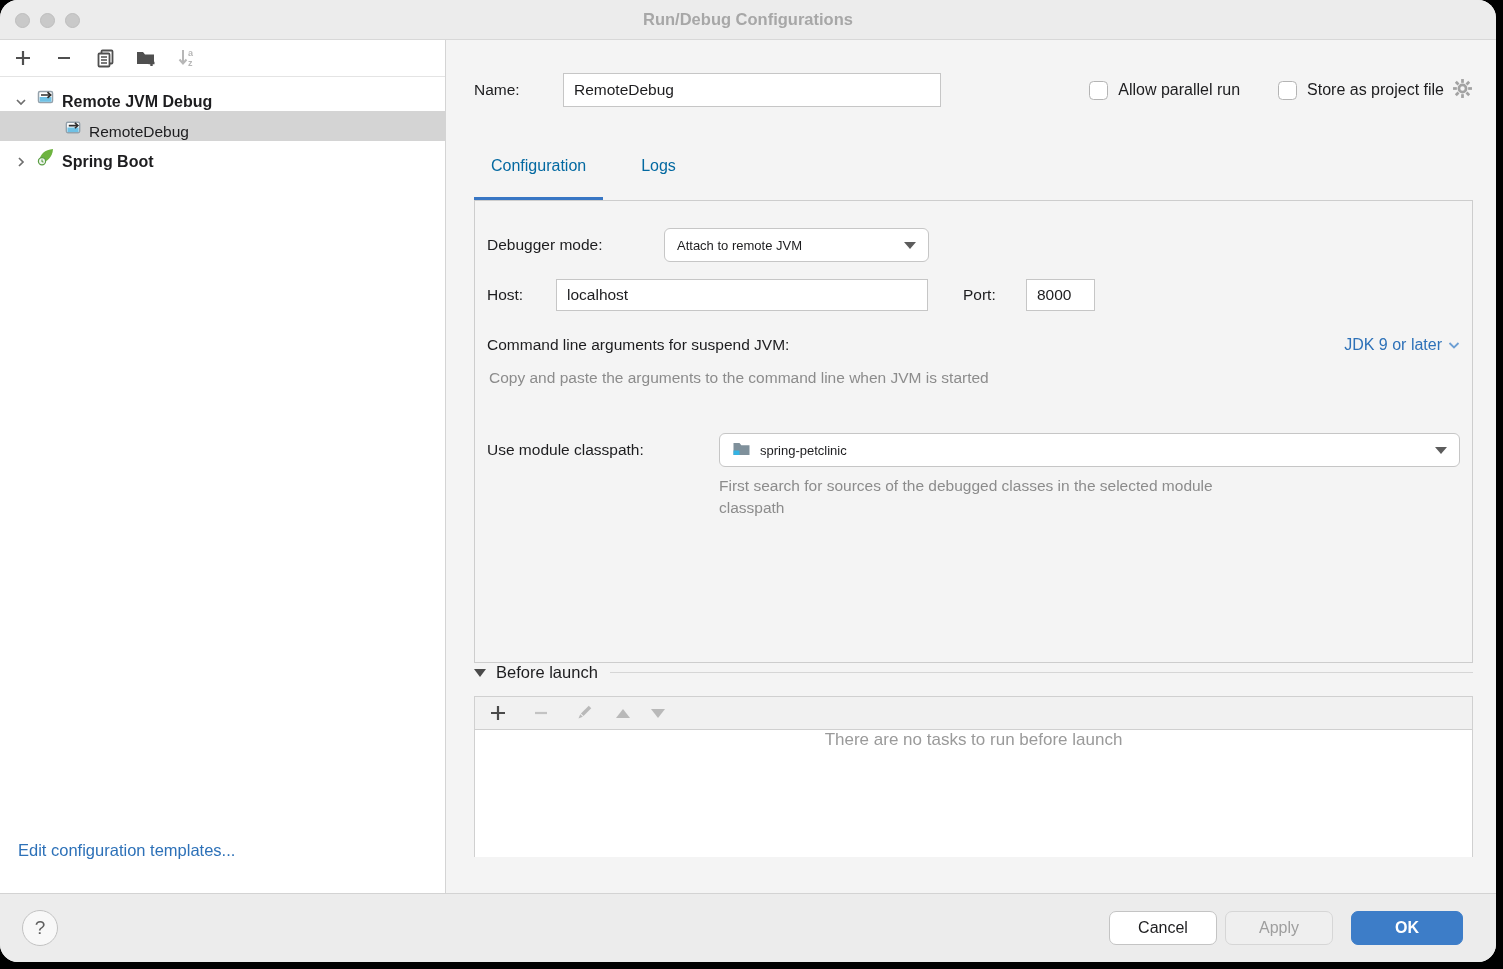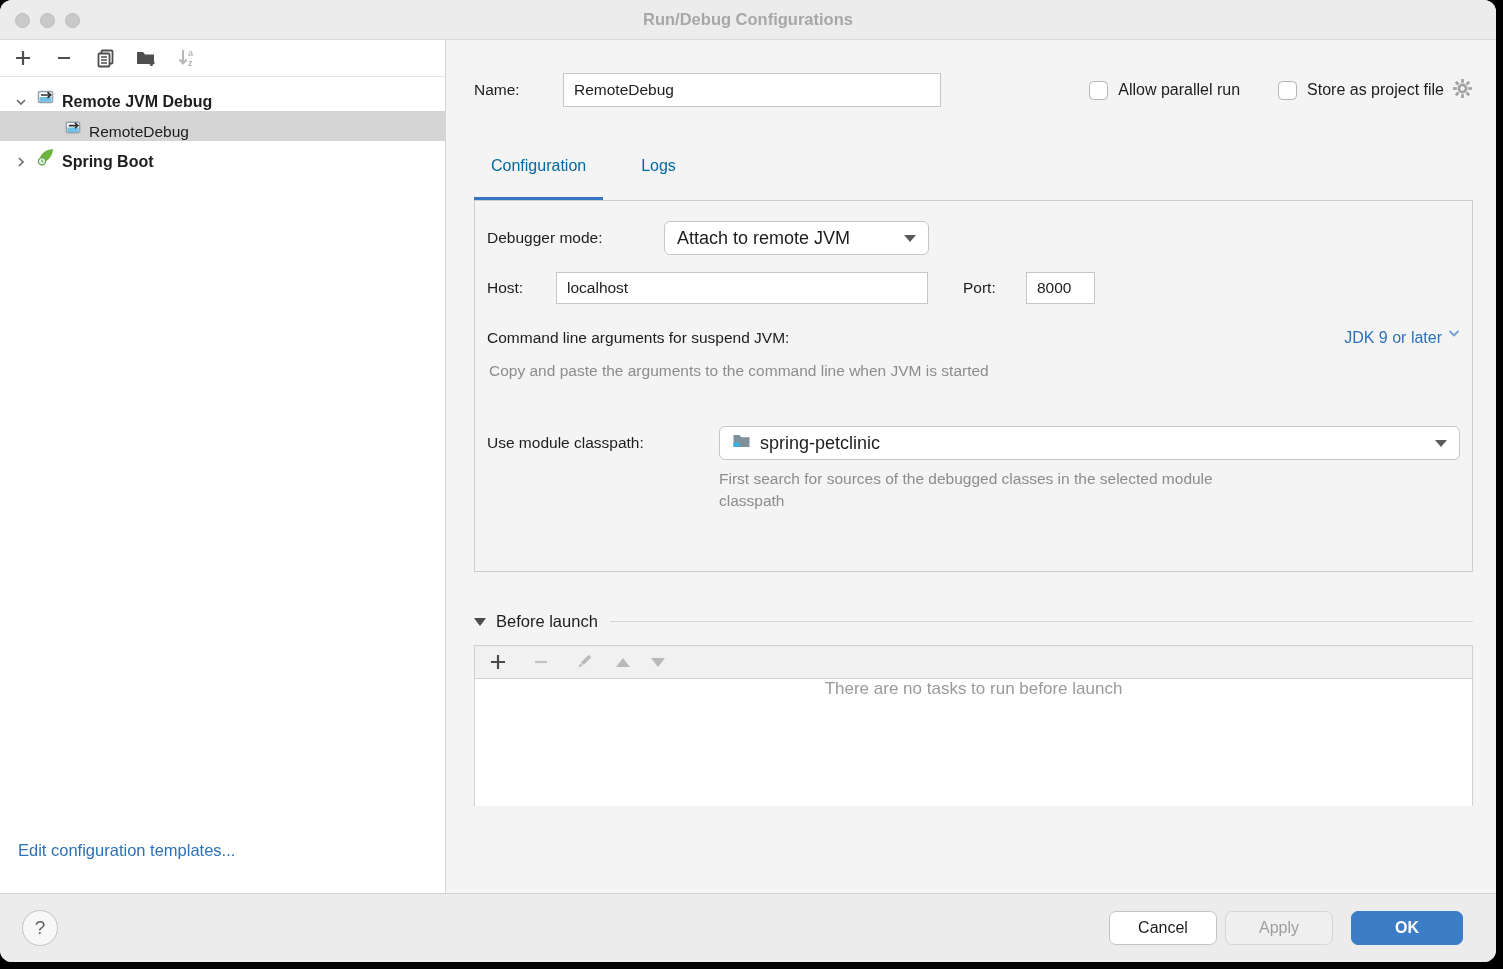--- a/index.html
+++ b/index.html
@@ -8,21 +8,21 @@
     background:#000;
     font-family:"Liberation Sans", sans-serif;
     color:#1d1d1f;
     overflow:hidden;
     position:relative;
   }
   .window {
     position:absolute; top:0; left:0;
     width:1496px; height:962px;
     background:#f4f4f4;
-    border-radius:12px;
+    border-radius:18px;
     overflow:hidden;
   }
   
   .titlebar {
     height:40px; background:#ececec;
     border-bottom:1px solid #d8d8d8;
     display:flex; align-items:center; justify-content:center;
     position:relative;
   }
   .traffic { position:absolute; left:15px; top:13px; display:flex; gap:10px; }
@@ -75,58 +75,58 @@
   .gap56 { width:38px; }
   .gear-wrap { margin-left:8px; cursor:pointer; }
 
   
   .tabs { margin-top:48px; display:flex; gap:21px; font-size:16px; }
   .tab { padding:0 17px 20px; line-height:22px; cursor:pointer; color:#0369a1; }
   .tab.active { border-bottom:3px solid var(--accent); }
 
   
   .panel {
-    border:1px solid #cdcdcd; height:372px;
-    padding:0 12px;
+    border:1px solid #cdcdcd; height:463px;
+    padding:7px 12px;
   }
   .frow { display:flex; align-items:center; }
   .dbg-row { margin-top:20px; }
   .dbg-label { width:177px; font-size:15.5px; }
   .combo {
     height:34px; background:#fff; border:1px solid #c6c6c6; border-radius:6px;
     display:flex; align-items:center; padding:0 12px; cursor:pointer;
-    font-size:18px;
+    font-size:13px;
   }
   .dbg-combo { width:265px; justify-content:space-between; }
   .caret { width:0; height:0; border-left:6px solid transparent; border-right:6px solid transparent; border-top:7px solid #5c5c5c; }
   .host-row { margin-top:17px; }
   .host-label { width:69px; font-size:15.5px; }
   .host-input { width:372px; }
   .port-label { margin-left:35px; width:63px; font-size:15.5px; }
   .port-input { width:69px; }
   .cmd-row { margin-top:25px; display:flex; align-items:flex-end; justify-content:space-between; }
   .cmd-label { font-size:15.5px; }
-  .jdk-select { color:var(--link); font-size:16px; display:flex; align-items:flex-start; gap:6px; cursor:pointer; }
+  .jdk-select { color:var(--link); font-size:16px; display:flex; align-items:center; gap:6px; cursor:pointer; }
   .args-area {
     margin-top:9px; width:100%; height:50px;
     background:#fff; border:1px solid #c6c6c6;
     font-family:"DejaVu Sans Mono", monospace; font-size:18.5px;
     padding:8px 10px; resize:none; overflow:hidden; outline:none; color:#111;
     white-space:nowrap;
   }
   .help { color:#8c8c8c; font-size:15.5px; }
   .cmd-help { margin-top:15px; padding-left:2px; }
   .module-row { margin-top:46px; }
   .module-label { width:232px; font-size:15.5px; }
   .module-combo { flex:1; gap:9px; }
   .module-name { flex:1; }
   .module-help { margin-left:232px; margin-top:8px; width:505px; line-height:22px; }
 
   
-  .bl-header { margin-top:40px; display:flex; align-items:center; }
+  .bl-header { display:flex; align-items:center; }
   .bl-tri { width:0; height:0; border-left:6.5px solid transparent; border-right:6.5px solid transparent; border-top:8px solid #4a4a4a; margin-right:10px; cursor:pointer; }
   .bl-title { font-size:16.5px; }
   .bl-line { flex:1; height:1px; background:#d6d6d6; margin-left:12px; }
   .bl-toolbar {
     margin-top:14px; height:34px;
     border:1px solid #d0d0d0; background:#f1f1f1;
     display:flex; align-items:center; padding-left:12px; gap:21px;
   }
   .bl-list {
     height:127px; background:#fff;

